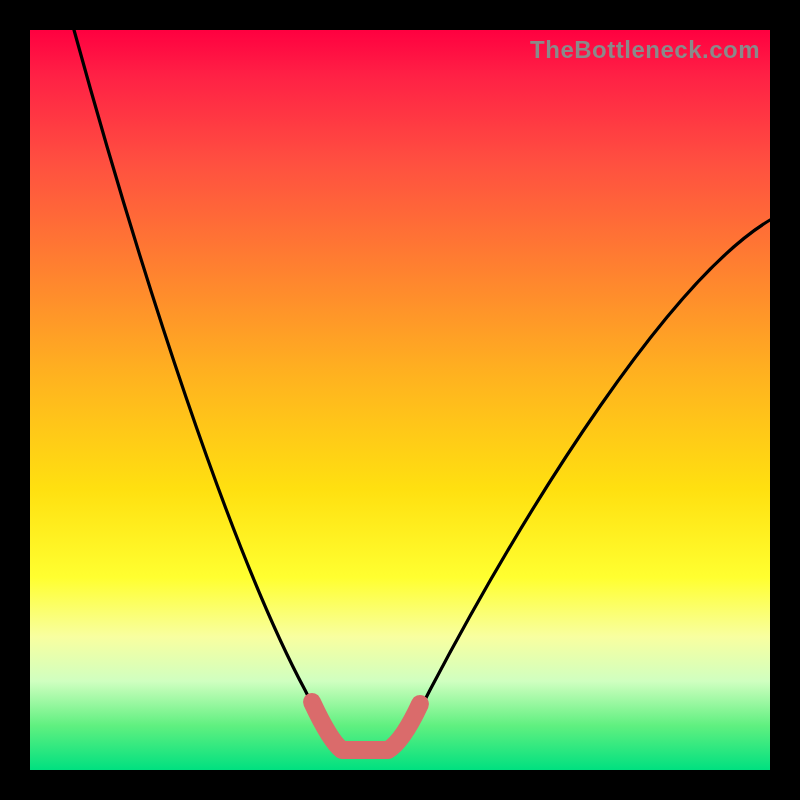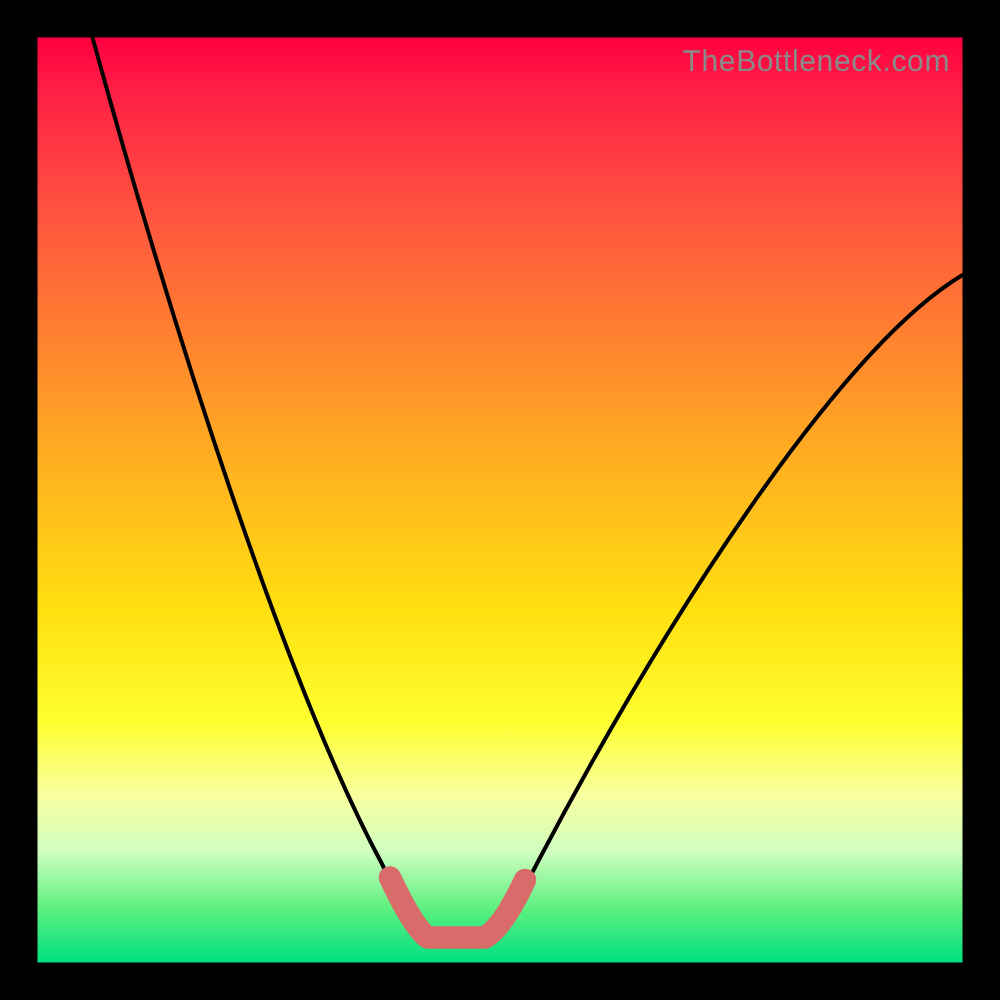--- a/index.html
+++ b/index.html
@@ -39,21 +39,21 @@
       #60f080 94%,
       #00e080 100%
     );
   }
   .watermark {
     position: absolute;
     top: 6px;
     right: 10px;
     color: #8a8a8a;
     font-size: 24px;
-    font-weight: 400;
+    font-weight: 700;
     letter-spacing: 0.5px;
     z-index: 10;
   }
   svg.curve {
     position: absolute;
     top: 0;
     left: 0;
     width: 740px;
     height: 740px;
     overflow: visible;

